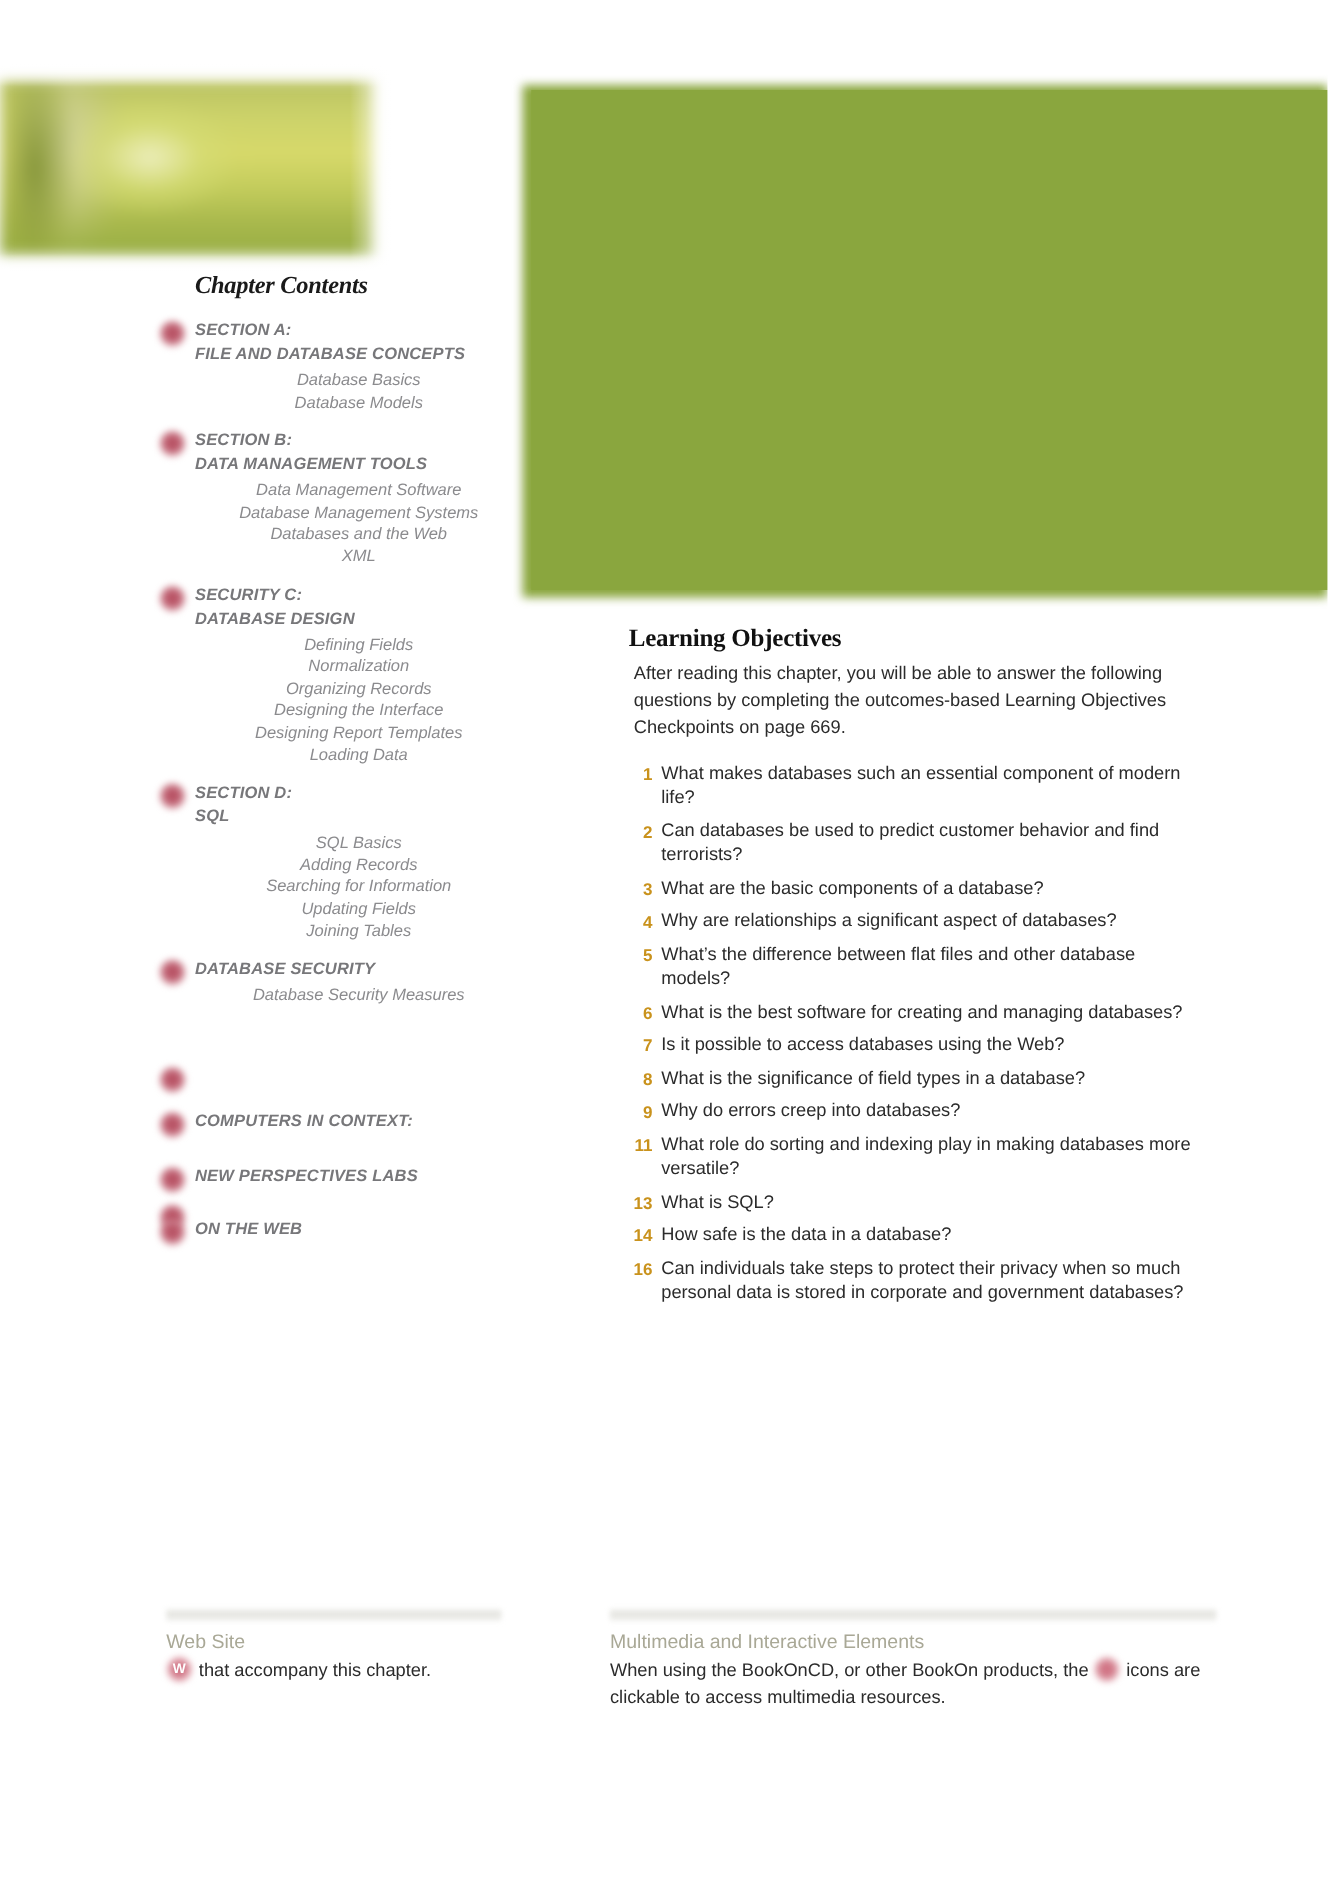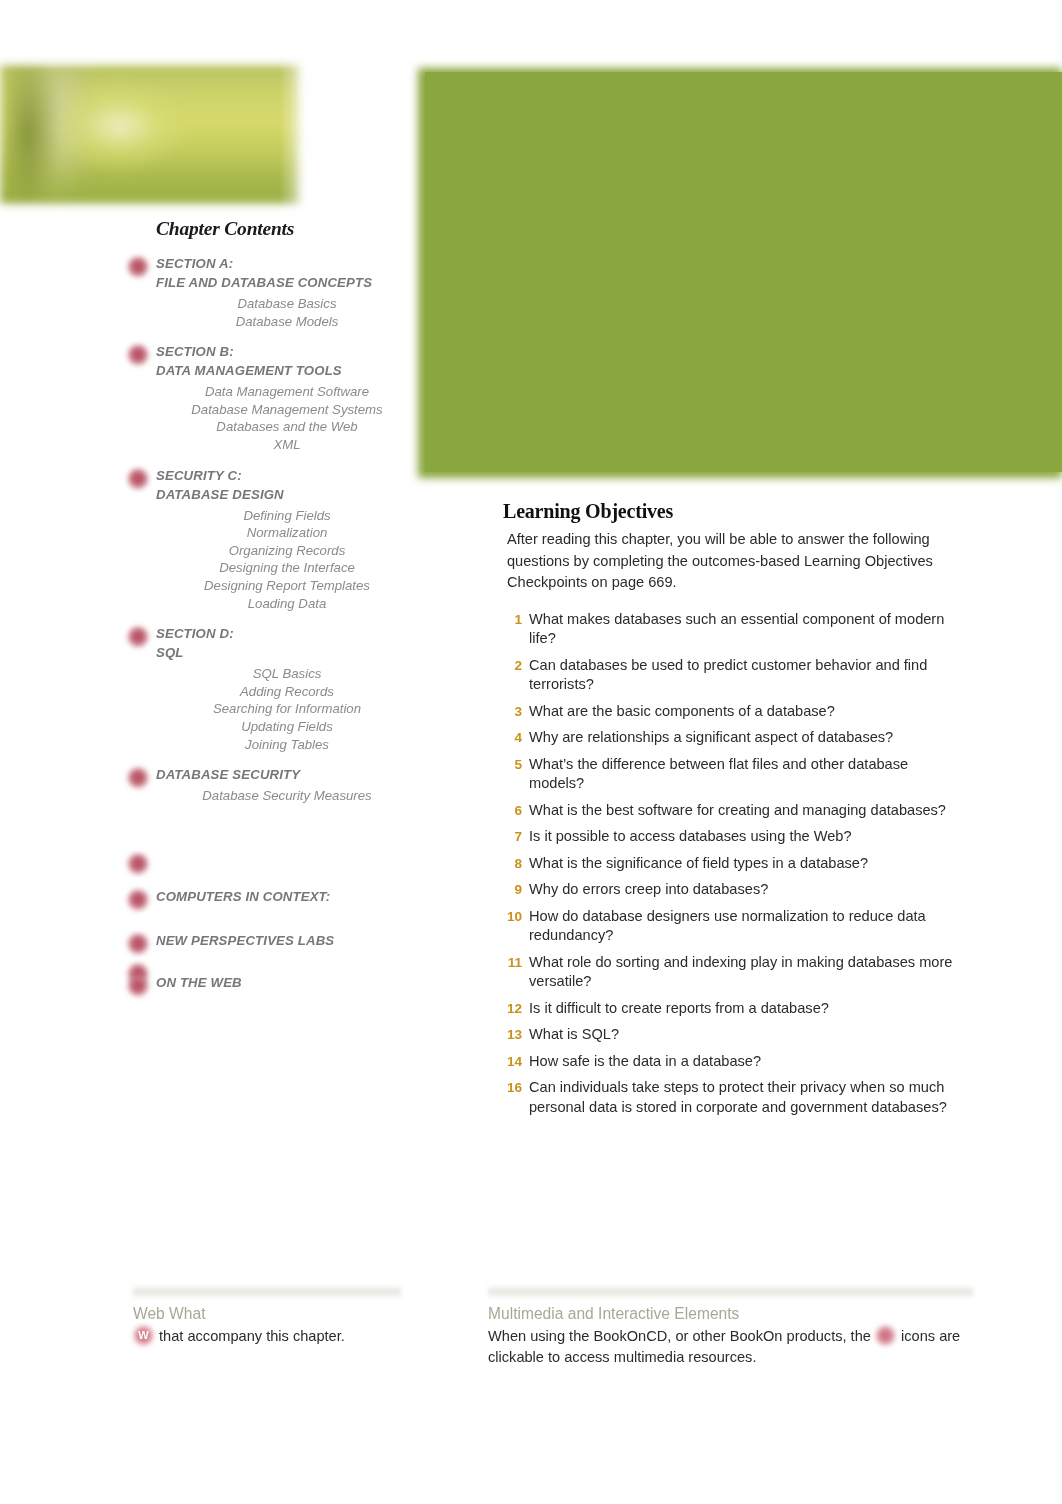--- a/index.html
+++ b/index.html
@@ -336,49 +336,41 @@
       </div>
       <div class="lo-row">
         <div class="lo-num">8</div>
         <div class="lo-text">What is the significance of field types in a database?</div>
       </div>
       <div class="lo-row">
         <div class="lo-num">9</div>
         <div class="lo-text">Why do errors creep into databases?</div>
       </div>
       <div class="lo-row">
-        <div class="lo-num">10</div>
-        <div class="lo-text">How do database designers use normalization to reduce data redundancy?</div>
-      </div>
-      <div class="lo-row">
         <div class="lo-num">11</div>
         <div class="lo-text">What role do sorting and indexing play in making databases more versatile?</div>
       </div>
       <div class="lo-row">
-        <div class="lo-num">12</div>
-        <div class="lo-text">Is it difficult to create reports from a database?</div>
-      </div>
-      <div class="lo-row">
         <div class="lo-num">13</div>
         <div class="lo-text">What is SQL?</div>
       </div>
       <div class="lo-row">
         <div class="lo-num">14</div>
         <div class="lo-text">How safe is the data in a database?</div>
       </div>
       <div class="lo-row">
         <div class="lo-num">16</div>
         <div class="lo-text">Can individuals take steps to protect their privacy when so much personal data is stored in corporate and government databases?</div>
       </div>
     </div>
 </div>
 
 <div class="foot" id="foot-left">
   <div class="foot-rule"></div>
-  <div class="foot-head">Web What</div>
+  <div class="foot-head">Web Site</div>
   <div class="foot-body">
     <span class="inline-icon"><span>W</span></span>
     <span>that accompany this chapter.</span>
   </div>
 </div>
 
 <div class="foot" id="foot-right">
   <div class="foot-rule"></div>
   <div class="foot-head">Multimedia and Interactive Elements</div>
   <div class="foot-body">

